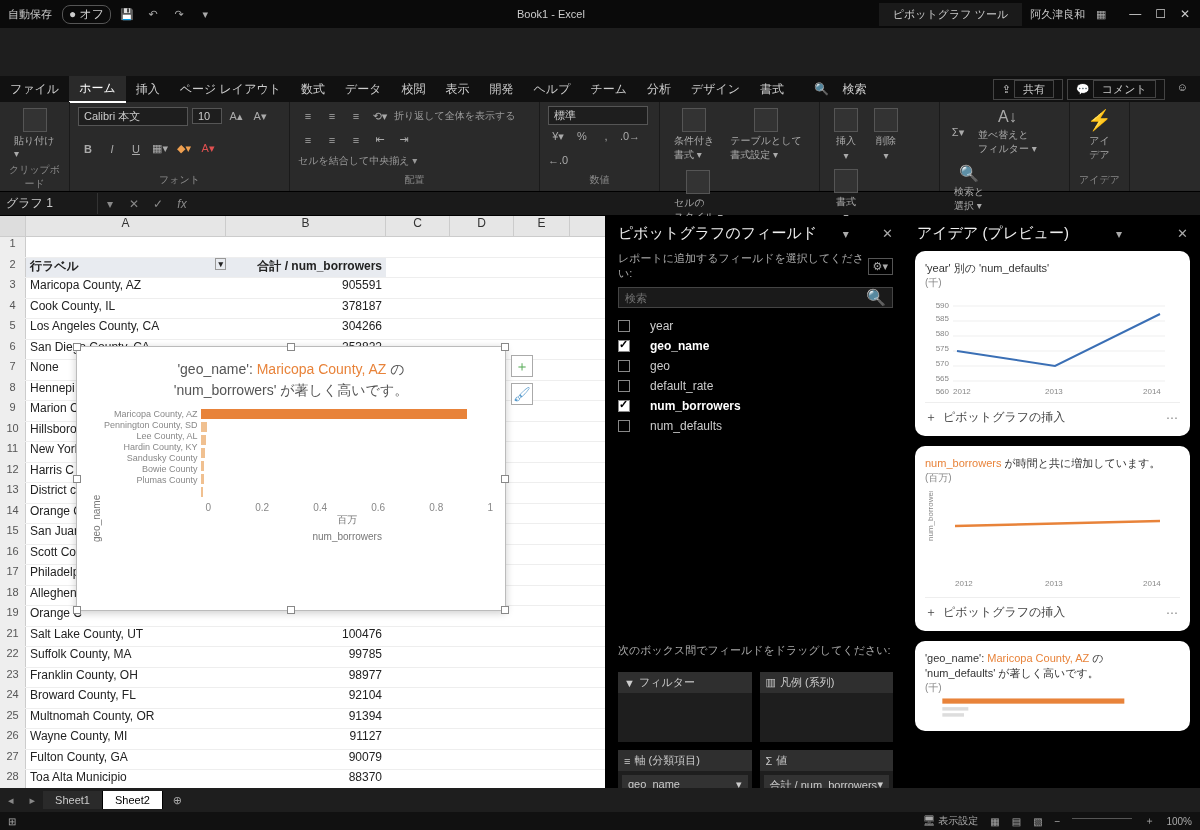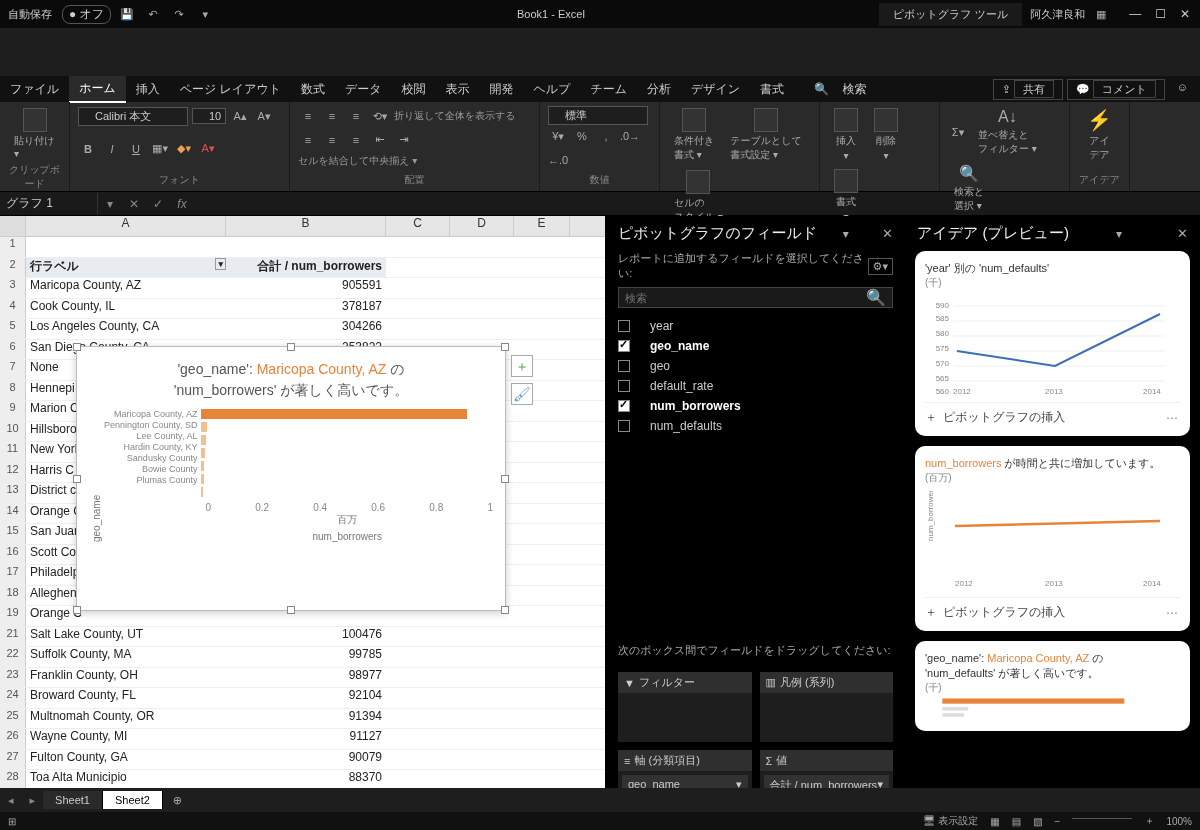--- a/index.html
+++ b/index.html
@@ -13,21 +13,21 @@
 .ribbon-tabs { height:26px; background:#111; display:flex; align-items:center; font-size:12px;margin-top:48px;}
 .ribbon-tabs span { padding:4px 10px; color:#ccc; cursor:pointer;}
 .ribbon-tabs span.active { background:#2a2a2a; border-bottom:2px solid #fff; color:#fff;}
 .ribbon-tabs .right { margin-left:auto; display:flex; gap:4px; padding-right:4px;}
 .ribbon-tabs .right span { border:1px solid #444; padding:2px 8px; font-size:11px;}
 .ribbon { height:90px; background:#2a2a2a; display:flex; border-bottom:1px solid #000; font-size:11px; color:#999;}
 .rgroup { border-right:1px solid #1a1a1a; padding:4px 8px; display:flex; flex-direction:column; justify-content:space-between;}
 .rgroup .label { text-align:center; font-size:10px; color:#888; padding-top:2px;}
 .rgroup .ctrls { display:flex; gap:4px; align-items:center; flex-wrap:wrap;}
 .btn-sm { width:20px; height:20px; display:inline-flex; align-items:center; justify-content:center; color:#aaa;}
-.combo { background:#1e1e1e; border:1px solid #555; padding:1px 16px; font-size:11px; color:#ccc;}
+.combo { background:#1e1e1e; border:1px solid #555; padding:1px 5px; font-size:11px; color:#ccc;}
 .big-btn { display:flex; flex-direction:column; align-items:center; gap:2px; padding:2px 6px; font-size:10px; color:#aaa;}
 .big-btn .ico { width:24px; height:24px; border:1px solid #555; background:#333;}
 .formula-bar { height:24px; background:#1a1a1a; display:flex; align-items:center; border-bottom:1px solid #000;}
 .name-box { width:98px; background:#1a1a1a; color:#ccc; padding:2px 6px; font-size:12px; border-right:1px solid #333;}
 .fb-btn { width:24px; text-align:center; color:#888; font-size:12px;}
 .main { display:flex; height:640px;}
 .grid-area { flex:1; background:#fff; position:relative; overflow:hidden;}
 .col-head { display:flex; background:#e6e6e6; border-bottom:1px solid #ccc;}
 .col-head div { border-right:1px solid #ccc; text-align:center; font-size:12px; color:#333;}
 .corner { width:26px; height:20px; background:#ddd; border-right:1px solid #bbb;}

